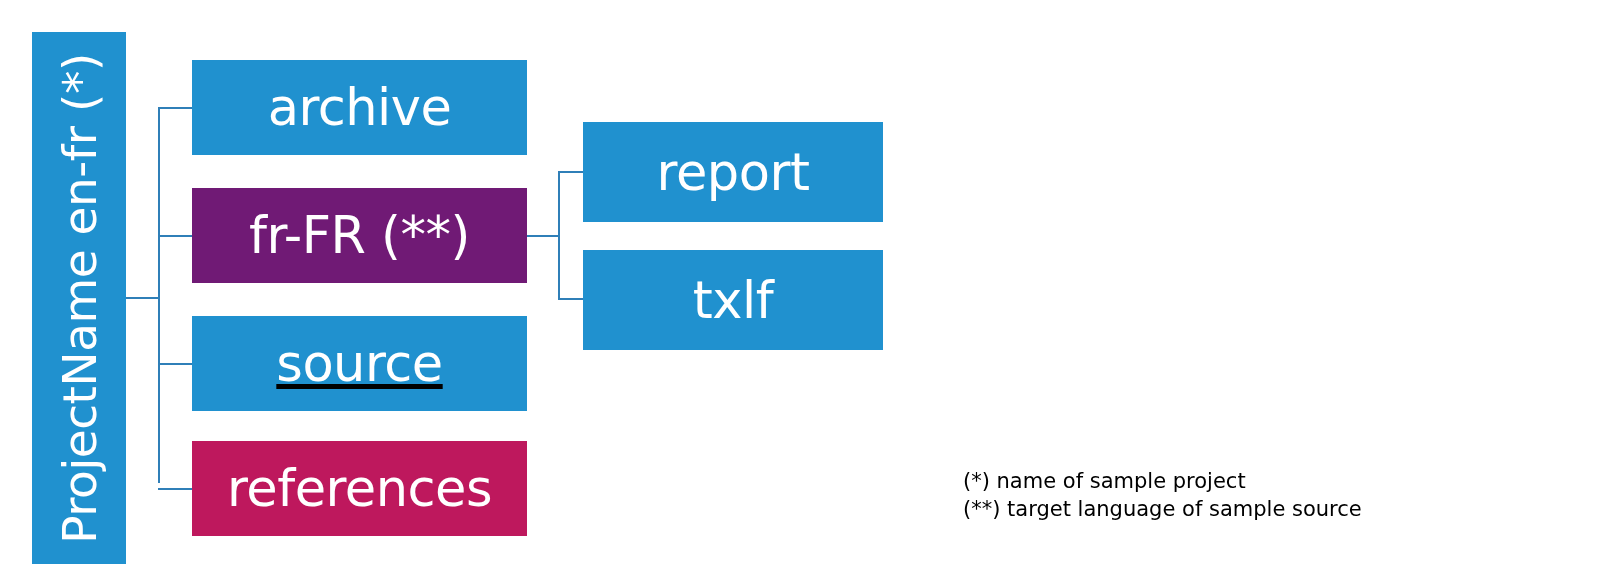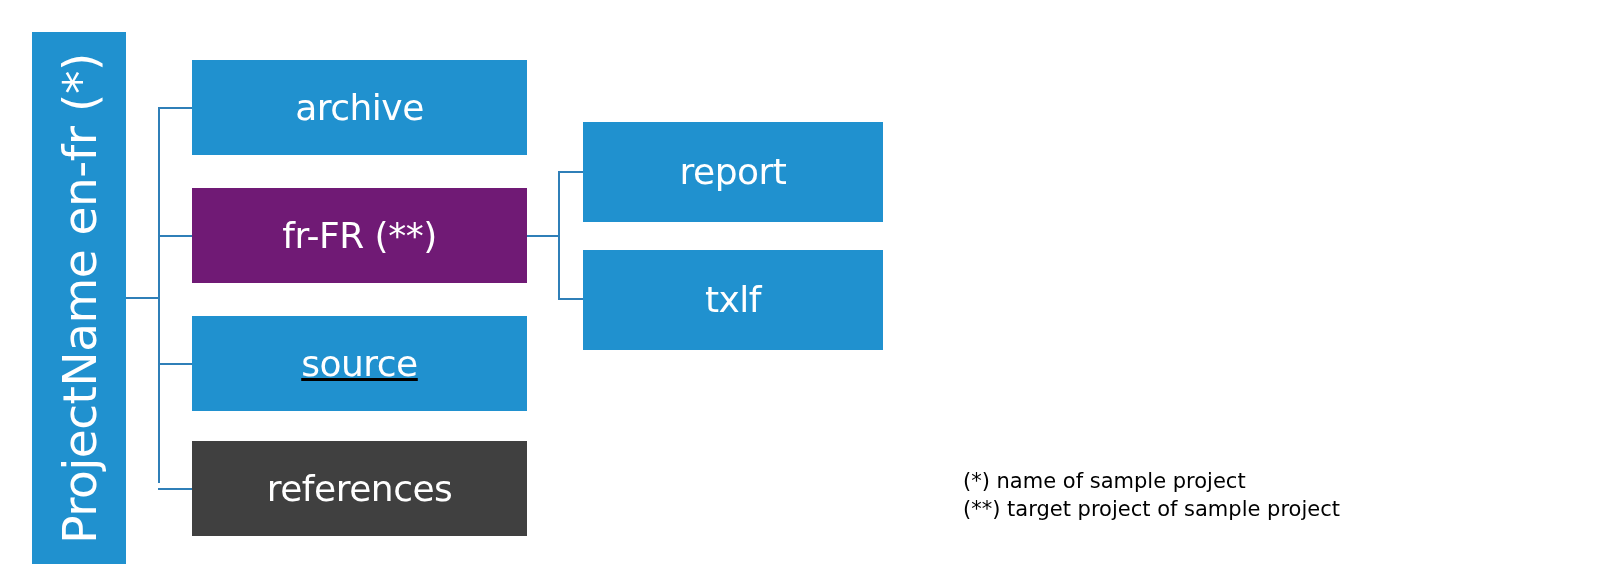--- a/index.html
+++ b/index.html
@@ -47,21 +47,21 @@
     position: absolute;
     background: var(--accent, #2091cf);
     display: flex;
     align-items: center;
     justify-content: center;
     box-sizing: border-box;
   }
   .node-label {
     color: #ffffff;
     font-family: "DejaVu Sans", sans-serif;
-    font-size: 36px;
+    font-size: 51px;
     font-weight: 400;
     line-height: 1;
     white-space: nowrap;
     letter-spacing: -0.5px;
   }
 
   
   .lvl2 { left: 192px; width: 335px; height: 95px; }
   .n-archive    { top: 60px; }
   .n-frfr       { top: 188px; }
@@ -119,29 +119,29 @@
 
   <div class="node lvl2 n-archive" style="background: rgb(32, 145, 207);">
     <span class="node-label">archive</span>
   </div>
   <div class="node lvl2 n-frfr" style="background: #701a75;">
     <span class="node-label">fr-FR (**)</span>
   </div>
   <div class="node lvl2 n-source" style="background: rgb(32, 145, 207);">
     <span class="node-label">source</span>
   </div>
-  <div class="node lvl2 n-references" style="background: #404040;">
+  <div class="node lvl2 n-references" style="background: #be185d;">
     <span class="node-label">references</span>
   </div>
 
   <div class="node lvl3 n-report" style="background: rgb(32, 145, 207);">
     <span class="node-label">report</span>
   </div>
   <div class="node lvl3 n-txlf" style="background: rgb(32, 145, 207);">
     <span class="node-label">txlf</span>
   </div>
 
   <div class="legend">
     <span class="legend-line">(*) name of sample project</span>
-    <span class="legend-line">(**) target project of sample project</span>
+    <span class="legend-line">(**) target language of sample source</span>
   </div>
 
 </div>
 
 </body></html>

